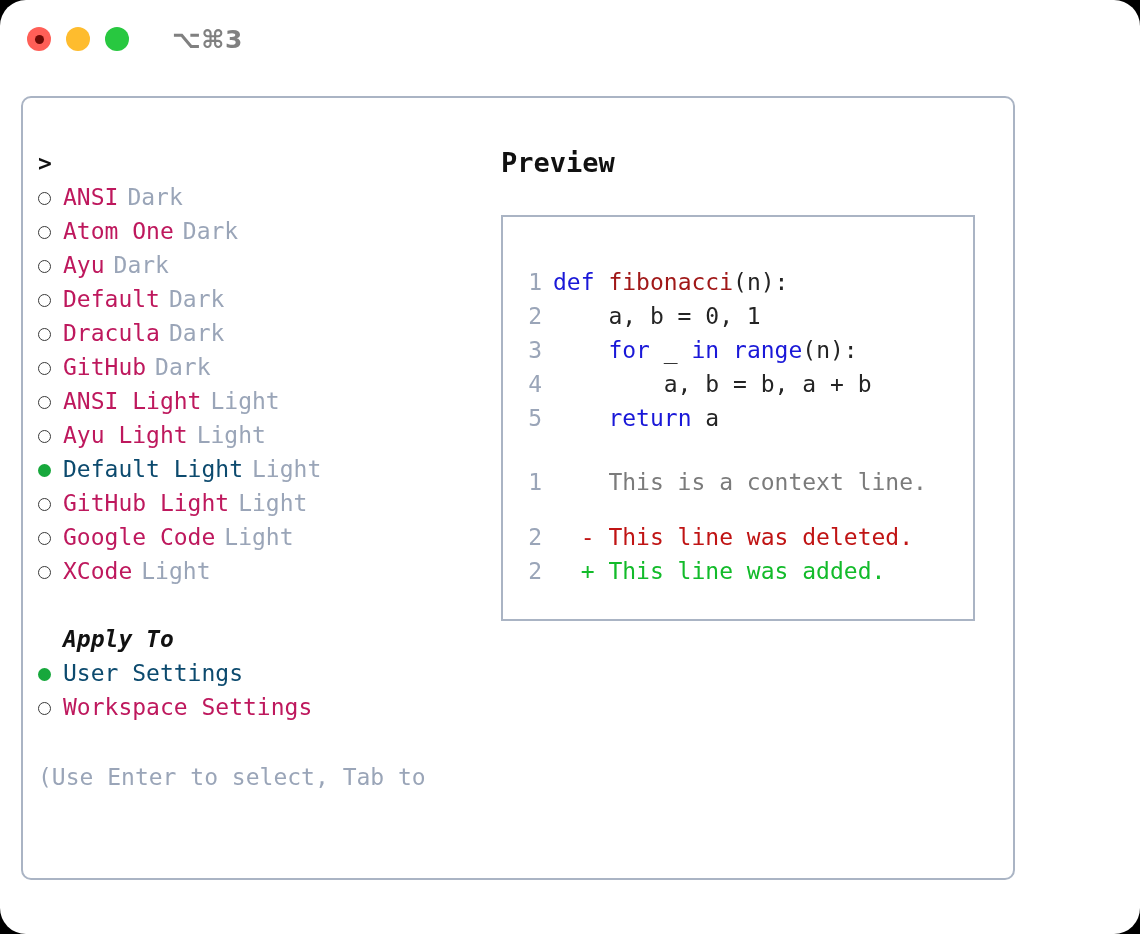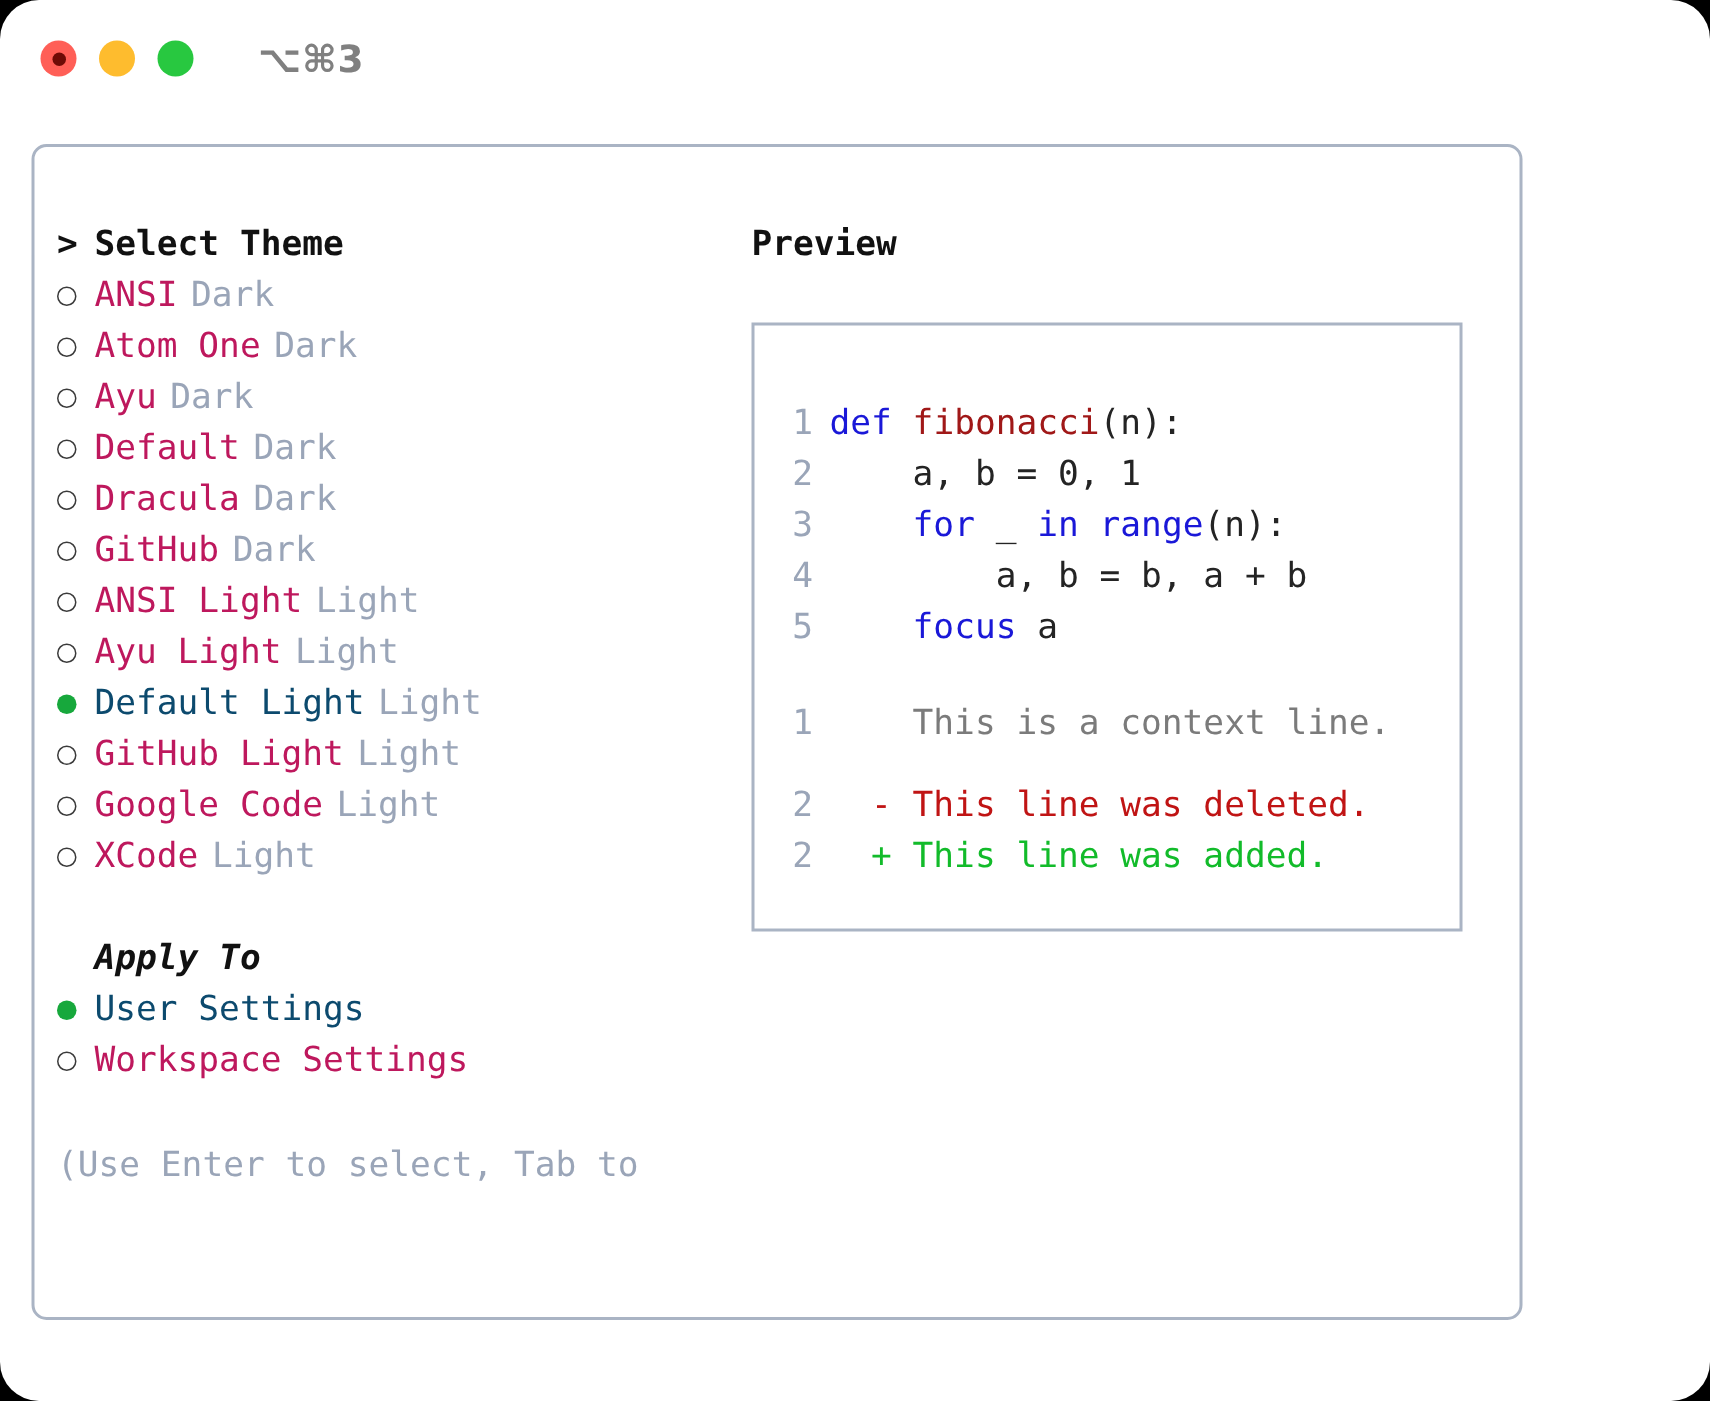--- a/index.html
+++ b/index.html
@@ -164,21 +164,21 @@
   }
 
   
   .right-col {
     position: absolute;
     left: 478px;
     top: 48px;
     width: 500px;
   }
   .preview-title {
-    font-size: 23px;
+    font-size: 27px;
     font-weight: bold;
     color: #111111;
     line-height: 34px;
   }
   .code-box {
     margin-top: 35px;
     width: 474px;
     height: 406px;
     box-sizing: border-box;
     border: 2px solid #aab4c4;
@@ -227,21 +227,20 @@
     <div class="shortcut">⌥⌘3</div>
   </div>
 
   <div class="panel">
     <div class="panel-inner">
 
       <div class="left-col">
 
         <div class="row heading-row">
           <span class="caret">&gt;</span>
-          <span>Select Theme</span>
         </div>
 
         <div id="theme-items">
             <div class="row">
               <span class="bullet">
                 <span class="dot hollow"></span>
               </span>
               <span class="item-label">ANSI</span>
               <span class="item-tag">Dark</span>
             </div>
@@ -352,21 +351,21 @@
 
       <div class="right-col">
         <div class="preview-title">Preview</div>
 
         <div class="code-box">
           <div id="code-lines">
               <div class="code-line"><span class="lineno">1</span><span class="code-text"><span class="kw">def</span><span class="plain"> </span><span class="fn">fibonacci</span><span class="plain">(n):</span></span></div>
               <div class="code-line"><span class="lineno">2</span><span class="code-text"><span class="plain">    a, b = 0, 1</span></span></div>
               <div class="code-line"><span class="lineno">3</span><span class="code-text"><span class="plain">    </span><span class="kw">for</span><span class="plain"> _ </span><span class="kw">in</span><span class="plain"> </span><span class="kw">range</span><span class="plain">(n):</span></span></div>
               <div class="code-line"><span class="lineno">4</span><span class="code-text"><span class="plain">        a, b = b, a + b</span></span></div>
-              <div class="code-line"><span class="lineno">5</span><span class="code-text"><span class="plain">    </span><span class="kw">focus</span><span class="plain"> a</span></span></div>
+              <div class="code-line"><span class="lineno">5</span><span class="code-text"><span class="plain">    </span><span class="kw">return</span><span class="plain"> a</span></span></div>
             </div>
           <div class="gap-line"></div>
           <div id="diff-lines">
               <div class="code-line"><span class="lineno">1</span><span class="d-context">    This is a context line.</span></div>
               <div class="code-line"><span class="lineno">2</span><span class="d-del">  - This line was deleted.</span></div>
               <div class="code-line"><span class="lineno">2</span><span class="d-add">  + This line was added.</span></div>
             </div>
         </div>
       </div>
 

